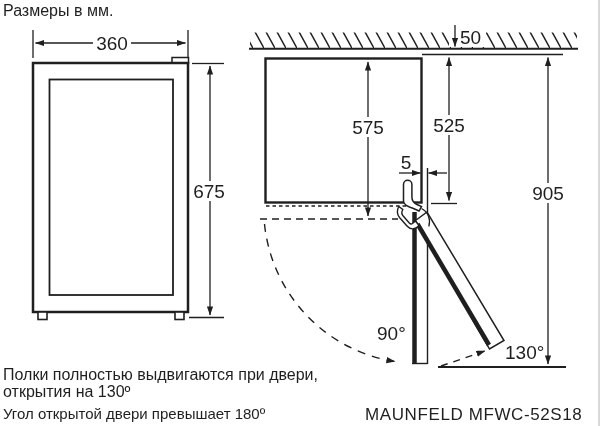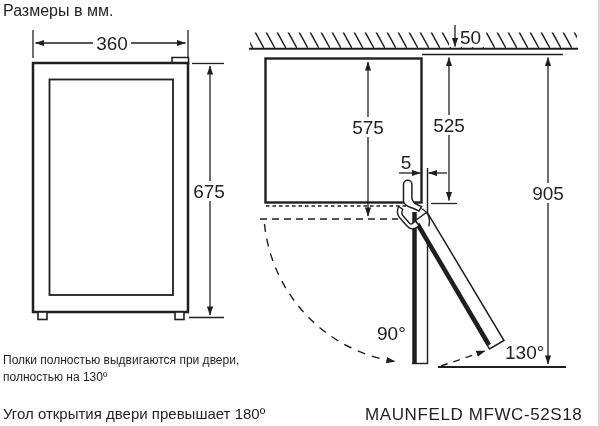--- a/index.html
+++ b/index.html
@@ -2,21 +2,21 @@
 <html><head>
 <meta charset="utf-8">
 <style>
   html,body{margin:0;padding:0;background:#fff;}
   #stage{
     position:relative;width:600px;height:426px;background:#ffffff;
     font-family:"Liberation Sans",sans-serif;color:#1a1a1a;overflow:hidden;
   }
   .txt{position:absolute;white-space:pre;color:#1f1f1f;}
   #title{left:3px;top:2px;font-size:16px;}
-  #note1{left:3px;top:352px;font-size:12px;line-height:17px;}
+  #note1{left:3px;top:366px;font-size:16px;line-height:17px;}
   #note2{left:3px;top:405px;font-size:15px;}
   #model{left:365px;top:405px;width:233px;font-size:17px;letter-spacing:0.6px;}
   svg text{fill:#1f1f1f;font-family:"Liberation Sans",sans-serif;}
   .dimnum{font-size:19px;}
   .ink{stroke:#1f1f1f;}
   #edge{position:absolute;right:0;top:0;width:2px;height:426px;background:#d9d9d9;}
 </style>
 </head>
 <body>
 
@@ -121,18 +121,18 @@
         <path d="M 403.5 201 L 403.5 184.5 A 4.2 4.2 0 0 1 411.9 184.5 L 411.9 197 Q 411.9 202 417 204.5 L 421.5 206.5 L 419 211 L 413.5 208.5 Q 403.5 205.5 403.5 201 Z" fill="#fff" stroke="#1f1f1f" stroke-width="1.5"></path>
         <path d="M 398.8 206.5 Q 395.5 212.5 399.5 217.5 L 407 226 Q 411 230.5 416 228 L 419 225.5 L 415.5 221 L 412.5 223.5 Q 410.8 224.6 409.3 223 L 402.8 215.5 Q 400.8 213 402.8 209.5 Z" fill="#fff" stroke="#1f1f1f" stroke-width="1.4"></path>
         <path d="M 421.5 208.5 A 15 15 0 0 1 428.8 226.5" fill="none" class="ink" stroke-width="1.2"></path>
       </g>
 
       <text class="dimnum" x="377" y="340" text-anchor="start">90°</text>
       <text class="dimnum" x="505" y="359" text-anchor="start">130°</text>
     </g>
   </svg>
 
-  <div class="txt" id="note1"><span>Полки полностью выдвигаются при двери,</span><br><span>полностью на 130º</span></div>
-  <div class="txt" id="note2">Угол открытия двери превышает 180º</div>
+  <div class="txt" id="note1"><span>Полки полностью выдвигаются при двери,</span><br><span>открытия на 130º</span></div>
+  <div class="txt" id="note2">Угол открытой двери превышает 180º</div>
   <div class="txt" id="model">MAUNFELD MFWC-52S18</div>
 
   <div id="edge"></div>
 </div>
 
 </body></html>

